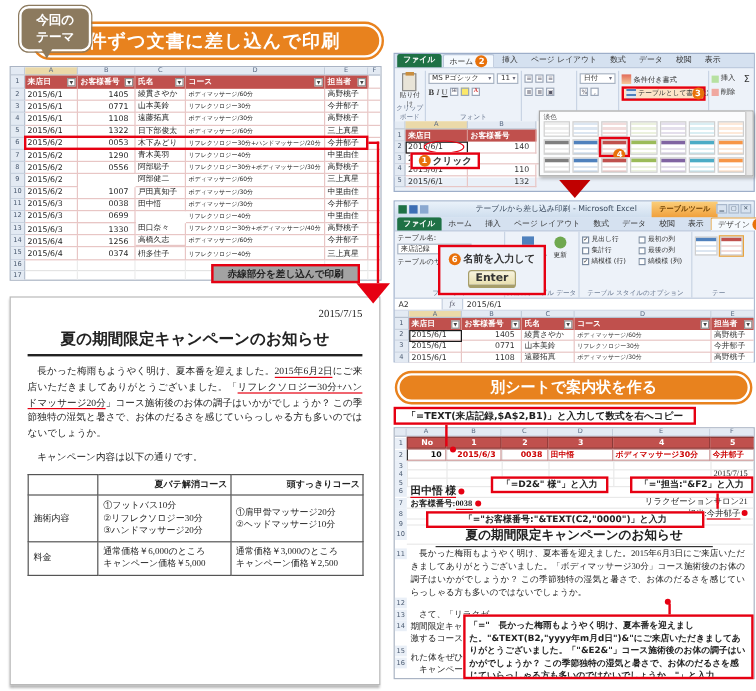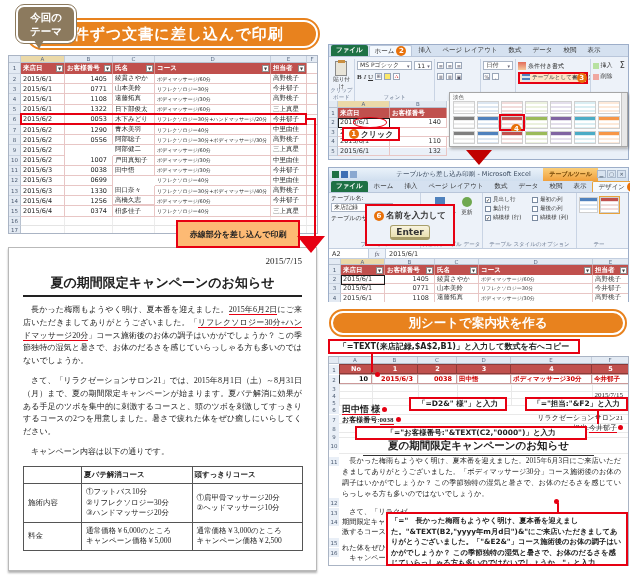--- a/index.html
+++ b/index.html
@@ -38,39 +38,39 @@
   .dc.num{justify-content:flex-end;padding-right:5px;}
   .dc.course{font-size:5px;}
   .dc.fcol{border-right:none;}
   .ec{border-right:1px solid #ECECEC;border-bottom:1px solid #E4E4E4;}
 
   
   .tl-sheet{left:8px;top:55px;width:310px;height:179px;}
   .tl-hl{position:absolute;left:20px;top:113px;width:287px;height:12px;border:2px solid #E60012;z-index:3;}
   .rline{position:absolute;background:#E60012;z-index:3;}
   .rdot{position:absolute;width:5px;height:5px;border-radius:50%;background:#E60012;z-index:7;}
-  .tl-print{position:absolute;left:176px;top:220px;width:124px;height:28px;border:2px solid #E60012;background:#fdba74;
+  .tl-print{position:absolute;left:176px;top:220px;width:124px;height:16px;border:2px solid #E60012;background:#a3a3a3;
     font-size:8px;font-weight:bold;display:flex;align-items:center;justify-content:center;z-index:6;}
   .tl-arrow{position:absolute;left:297px;top:236px;width:0;height:0;border-left:14px solid transparent;
     border-right:14px solid transparent;border-top:17px solid #E60012;z-index:6;}
 
   
   .doc{position:absolute;left:8px;top:247px;width:309px;height:324px;background:#fff;border:1px solid #B9B9B9;
     box-shadow:0 2px 2px rgba(0,0,0,.3);padding:6px 14px 0;font-family:"Liberation Serif","DejaVu Serif",serif;z-index:2;}
   .doc-date{text-align:right;font-size:9px;margin-top:2px;}
   .doc-head{position:relative;height:32px;margin-top:3px;}
   .doc-recipient{display:inline-block;font-size:10px;font-weight:bold;border-bottom:2px solid #E60012;padding-bottom:1px;}
   .doc-custno{font-size:8px;font-weight:bold;margin-top:4px;}
   .redline{border-bottom:1.5px solid #E60012;}
   .doc-right{position:absolute;right:0;top:9px;text-align:right;font-size:8.5px;line-height:1.6;}
   .doc-title{text-align:center;font-size:13px;font-weight:bold;margin-top:8px;padding-bottom:3px;border-bottom:2.5px solid #222;}
   .doc-p{font-size:8px;line-height:1.6;margin-top:7px;text-align:justify;}
   .doc-table{width:280px;margin:7px auto 0;border-collapse:collapse;border:1.5px solid #333;font-size:7.5px;}
   .doc-table th,.doc-table td{border:1px solid #555;padding:3px 4px;vertical-align:middle;text-align:left;white-space:pre-line;line-height:1.4;}
-  .doc-table thead th{text-align:left;font-weight:bold;padding:3px 2px;}
+  .doc-table thead th{text-align:right;font-weight:bold;padding:3px 2px;}
   .doc-table .rowlab{width:58px;}
 
   
   .win{position:absolute;background:#EAF0F8;border:1px solid #9DAEC9;font-size:6.5px;color:#333;}
   .win1{left:328px;top:44px;width:301px;height:116px;}
   .win2{left:328px;top:167px;width:301px;height:135px;}
   .tabsrow{display:flex;align-items:flex-end;height:12px;background:#D5E1F0;border-bottom:1px solid #B9C6DA;padding-left:2px;gap:1px;}
   .tab{display:flex;align-items:center;gap:2px;height:11px;padding:0 5px;font-size:6.5px;color:#333;white-space:nowrap;}
   .tab-file{background:#1E7145;color:#fff;font-weight:bold;border-radius:2px 2px 0 0;}
   .tab-sel{background:#F4F9FE;border:1px solid #B9C6DA;border-bottom:none;border-radius:2px 2px 0 0;}
@@ -334,21 +334,20 @@
   <div class="tl-hl"></div>
   <div class="rline" style="left:307px;top:118px;width:9px;height:2px;"></div>
   <div class="rline" style="left:314px;top:118px;width:2px;height:118px;"></div>
   <div class="tl-print">赤線部分を差し込んで印刷</div>
   <div class="tl-arrow"></div>
 
   <div class="doc">
     <div class="doc-date">2015/7/15</div>
     <div class="doc-title">夏の期間限定キャンペーンのお知らせ</div>
     <div class="doc-p" id="doc-para1"><span>　長かった梅雨もようやく明け、夏本番を迎えました。</span><span class="redline">2015年6月2日</span><span>にご来店いただきましてありがとうございました。「</span><span class="redline">リフレクソロジー30分+ハンドマッサージ20分</span><span>」コース施術後のお体の調子はいかがでしょうか？ この季節独特の湿気と暑さで、お体のだるさを感じていらっしゃる方も多いのではないでしょうか。</span></div>
-    <div class="doc-p">　さて、「リラクゼーションサロン21」では、2015年8月1日（土）～8月31日（月）まで、夏の期間限定キャンペーンが始まります。夏バテ解消に効果がある手足のツボを集中的に刺激するコースと、頭のツボを刺激してすっきりするコースの2つを用意しました。暑さで疲れた体をぜひ癒しにいらしてください。</div>
     <div class="doc-p">　キャンペーン内容は以下の通りです。</div>
     <table class="doc-table" id="doc-table">
         <thead>
           <tr>
             <th class="rowlab"></th>
             <th>夏バテ解消コース</th>
             <th>頭すっきりコース</th>
           </tr>
         </thead>
         <tbody>

